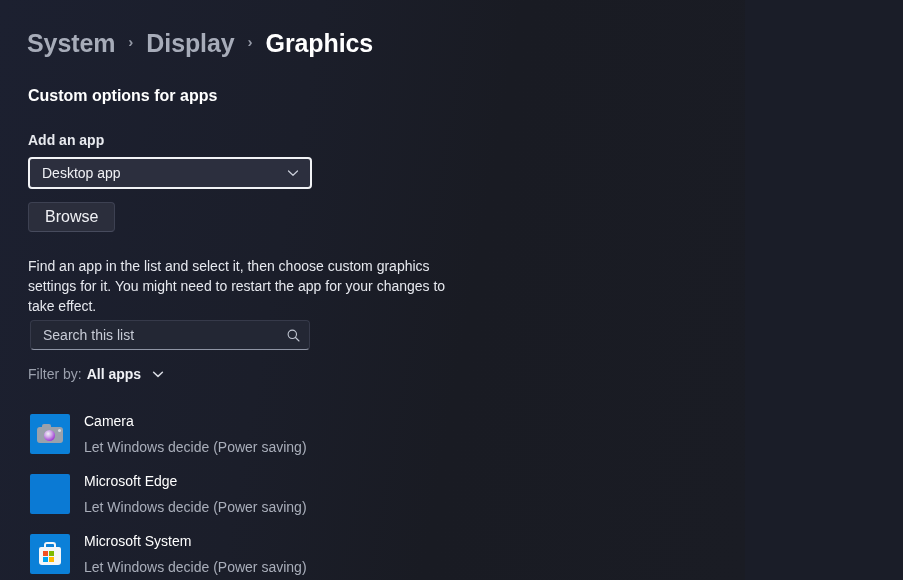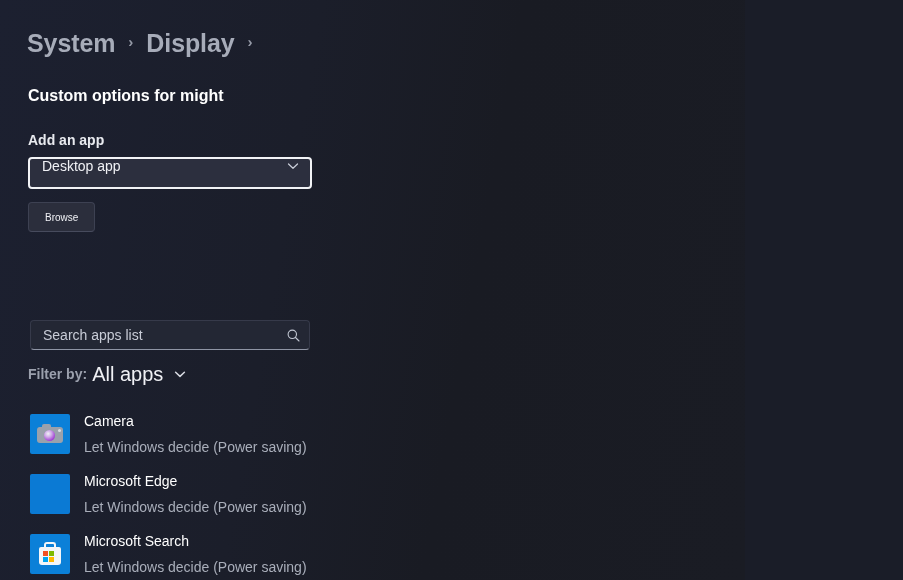--- a/index.html
+++ b/index.html
@@ -76,21 +76,21 @@
     position: absolute;
     left: 28px;
     top: 157px;
     width: 284px;
     height: 32px;
     box-sizing: border-box;
     background: #2c2f3e;
     border: 2px solid #f2f3f6;
     border-radius: 4px;
     display: flex;
-    align-items: flex-start;
+    align-items: center;
     padding: 0 10px 0 12px;
     cursor: pointer;
   }
   .combobox-value {
     flex: 1;
     font-size: 14px;
     color: #f0f1f5;
     line-height: 1;
   }
   .chev {
@@ -104,21 +104,21 @@
     left: 28px;
     top: 202px;
     height: 30px;
     box-sizing: border-box;
     padding: 0 16px;
     background: #2b2e3c;
     border: 1px solid #3d4152;
     border-bottom-color: #474b5d;
     border-radius: 4px;
     color: #f0f1f5;
-    font-size: 10px;
+    font-size: 16px;
     font-family: "Liberation Sans", sans-serif;
     display: flex;
     align-items: center;
     justify-content: center;
     cursor: pointer;
   }
 
   
   .description {
     position: absolute;
@@ -159,26 +159,25 @@
     position: absolute;
     left: 28px;
     top: 364px;
     display: flex;
     align-items: center;
     height: 20px;
   }
   .filter-label {
     font-size: 14px;
     color: #9ba0ad;
-    font-weight: bold;
   }
   .filter-value {
-    font-size: 20px;
+    font-size: 14px;
     color: #f0f1f5;
-    font-weight: 400;
+    font-weight: 700;
     margin-left: 5px;
     cursor: pointer;
   }
   .filter-chev {
     margin-left: 10px;
     color: #d7dae2;
     cursor: pointer;
     display: block;
   }
 
@@ -287,42 +286,44 @@
 </head>
 <body>
 
 <div id="page">
 
   <div class="breadcrumb">
     <span class="crumb link">System</span>
     <span class="crumb-sep">›</span>
     <span class="crumb link">Display</span>
     <span class="crumb-sep">›</span>
-  </div>
-
-  <div class="section-heading">Custom options for might</div>
+    <span class="crumb current">Graphics</span>
+  </div>
+
+  <div class="section-heading">Custom options for apps</div>
 
   <div class="field-label">Add an app</div>
 
   <div class="combobox">
     <span class="combobox-value">Desktop app</span>
     <span class="chev">
       <svg width="14" height="14" viewBox="0 0 14 14" fill="none">
         <path d="M2.5 5 L7 9.3 L11.5 5" stroke="currentColor" stroke-width="1.25" stroke-linecap="round" stroke-linejoin="round"></path>
       </svg>
     </span>
   </div>
 
   <div class="browse-btn">
     <span>Browse</span>
   </div>
 
+  <div class="description">Find an app in the list and select it, then choose custom graphics settings for it. You might need to restart the app for your changes to take effect.</div>
 
   <div class="searchbox">
-    <span class="searchbox-text">Search apps list</span>
+    <span class="searchbox-text">Search this list</span>
     <span>
       <svg class="search-icon" width="15" height="15" viewBox="0 0 15 15" fill="none">
         <circle cx="6.3" cy="6.3" r="4.2" stroke="currentColor" stroke-width="1.1"></circle>
         <path d="M9.5 9.5 L13 13" stroke="currentColor" stroke-width="1.1" stroke-linecap="round"></path>
       </svg>
     </span>
   </div>
 
   <div class="filter-row">
     <span class="filter-label">Filter by:</span>
@@ -360,20 +361,20 @@
     <div class="app-row">
       <div class="app-icon ic-store">
         <div class="handle"></div>
         <div class="bag"></div>
         <div class="q q1"></div>
         <div class="q q2"></div>
         <div class="q q3"></div>
         <div class="q q4"></div>
       </div>
       <div class="app-text">
-        <span class="app-name">Microsoft Search</span>
+        <span class="app-name">Microsoft System</span>
         <span class="app-sub">Let Windows decide (Power saving)</span>
       </div>
     </div>
 
   </div>
 
 </div>
 
 </body></html>

